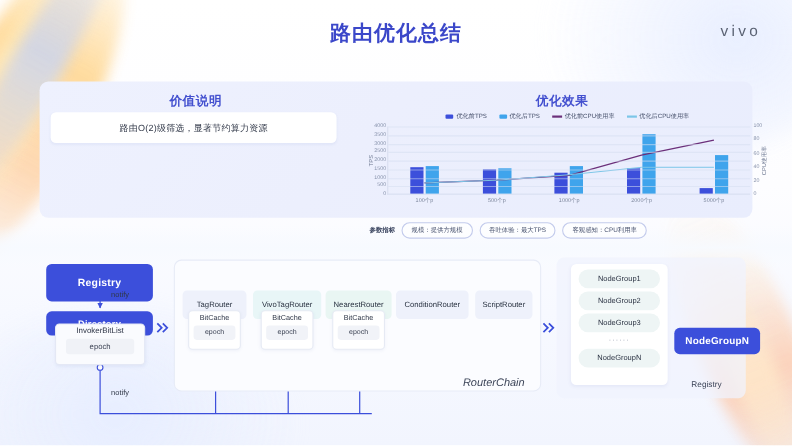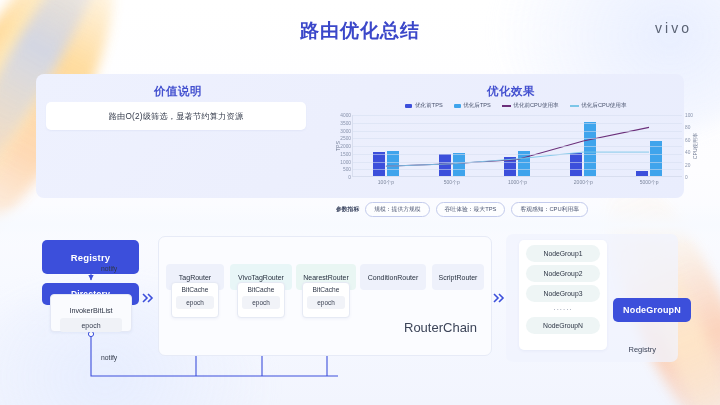--- a/index.html
+++ b/index.html
@@ -247,21 +247,21 @@
     left: 613px; top: 70px; width: 78px; height: 24px;
     font-size: 9px;
   }
 
   .invoker-box {
     position: absolute; left: 50px; top: 66px;
     width: 82px; height: 38px;
     background: #fafbfe;
     border: .6px solid #e4e8f5;
     border-radius: 4px;
-    padding-top: 11px;
+    padding-top: 1px;
     box-shadow: 0 1px 3px rgba(80,100,170,.08);
   }
   .invoker-title {
     text-align: center; font-size: 7.2px; color: #2d3445; font-weight: 500;
   }
   .epoch-chip {
     margin: 3px auto 0;
     width: 62px; height: 14px;
     background: #f0f2f7;
     border-radius: 3px;
@@ -270,22 +270,22 @@
   }
 
   .routerchain {
     position: absolute; left: 158px; top: 8px;
     width: 334px; height: 120px;
     background: #fbfcff;
     border: .7px solid #e7ebf7;
     border-radius: 7px;
   }
   .rc-label {
-    position: absolute; right: 14px; bottom: 20px;
-    font-size: 13px; color: #3c4458;
+    position: absolute; right: 14px; bottom: 1px;
+    font-size: 10px; color: #3c4458; font-style: italic;
   }
   .router {
     position: absolute; top: 36px;
     width: 60px; height: 26px;
     border-radius: 4px;
     display: flex; align-items: center; justify-content: center;
     font-size: 7px; color: #27303f;
     font-weight: 500;
     text-align: center;
   }

